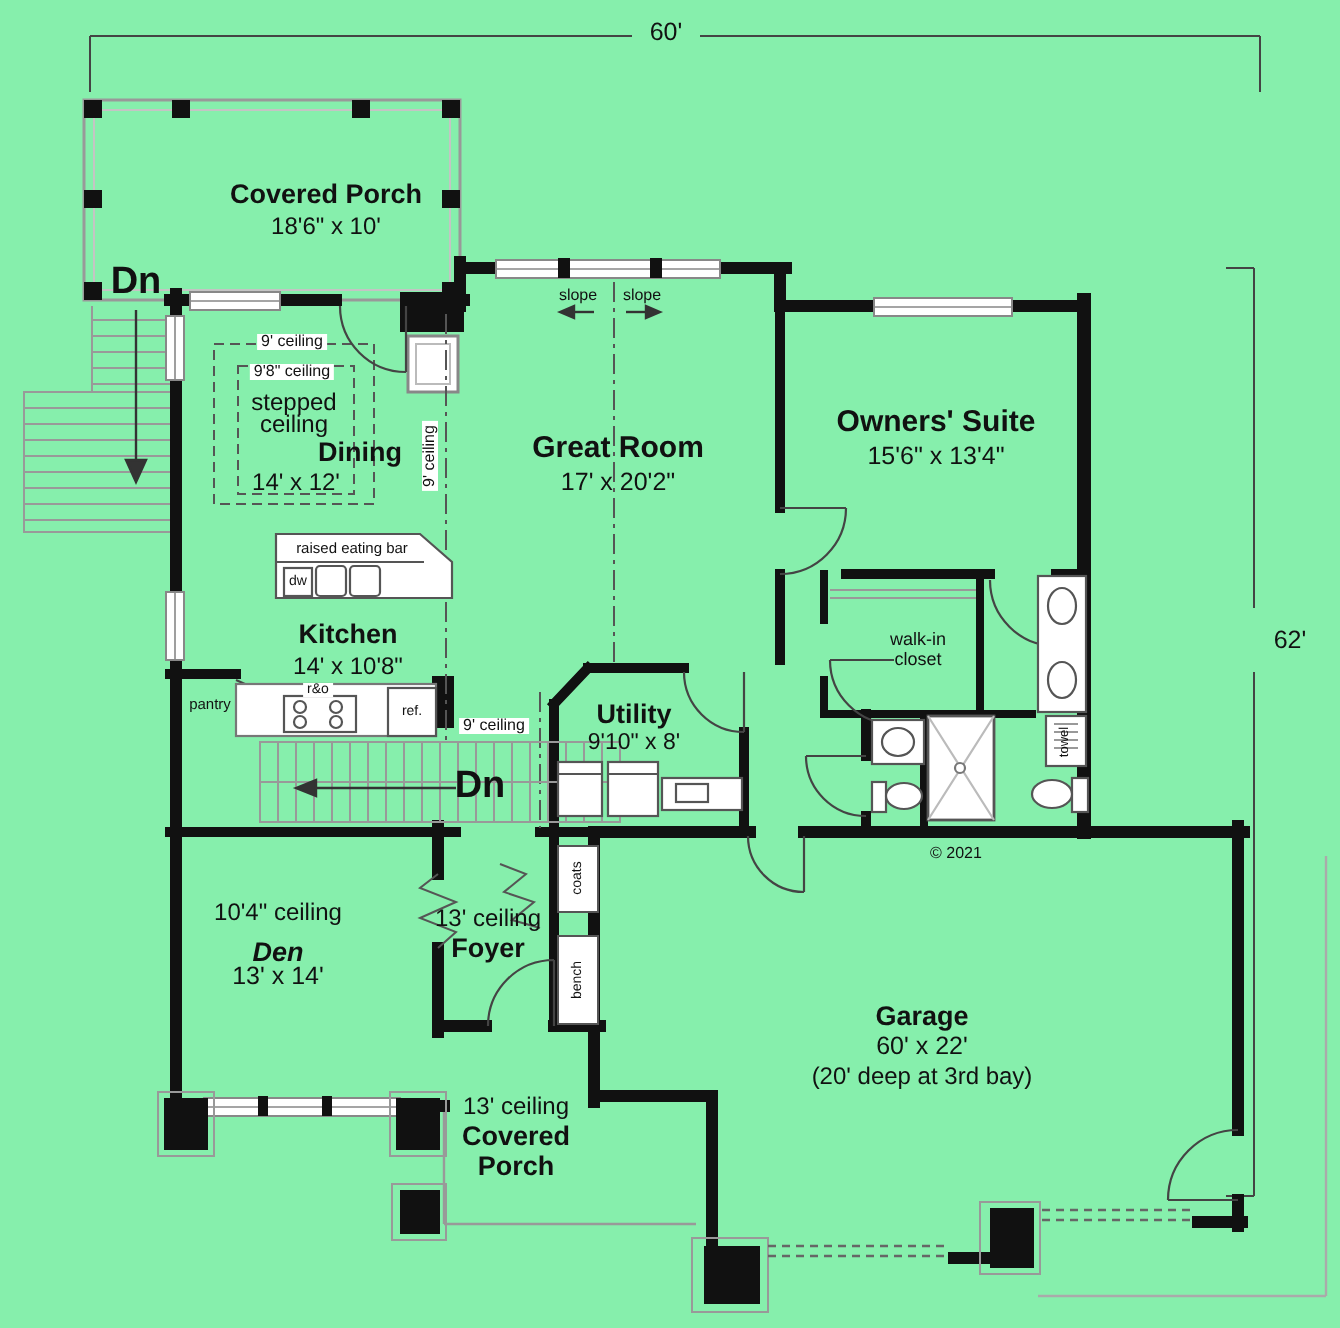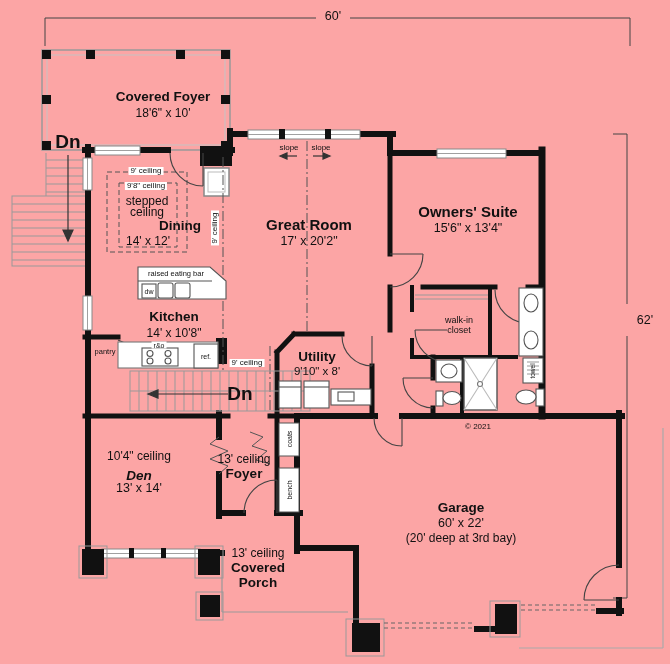--- a/index.html
+++ b/index.html
@@ -1,16 +1,16 @@
 <!DOCTYPE html>
 <html><head>
 <meta charset="utf-8">
 <style>
   html,body{margin:0;padding:0;background:#fff;}
-  #plan{position:relative;width:670px;height:664px;background:#fca5a5;overflow:hidden;
+  #plan{position:relative;width:670px;height:664px;background:#86efac;overflow:hidden;
         font-family:"Liberation Sans",sans-serif;color:#111;}
   #plan svg{position:absolute;left:0;top:0;}
   .lbl{position:absolute;transform:translate(-50%,-50%);white-space:nowrap;text-align:center;
        color:#111;line-height:1;}
   .vert{transform:translate(-50%,-50%) rotate(-90deg);}
   .bg{background:#fff;padding:0 2px;}
   .n15{font-size:15px;font-weight:bold;}
   .n13{font-size:13.5px;font-weight:bold;}
   .d13{font-size:12.5px;}
   .d12{font-size:12px;}
@@ -231,21 +231,21 @@
 
   <g stroke="#555" stroke-width="1" fill="#fff">
     <rect x="279" y="423" width="20" height="33"></rect>
     <rect x="279" y="468" width="20" height="44"></rect>
   </g>
 </svg>
 
   <div class="lbl dim" style="left:333px;top:16px;">60'</div>
   <div class="lbl dim" style="left:645px;top:320px;">62'</div>
 
-  <div class="lbl n13" style="left:163px;top:97px;">Covered Foyer</div>
+  <div class="lbl n13" style="left:163px;top:97px;">Covered Porch</div>
   <div class="lbl d12" style="left:163px;top:113px;">18'6" x 10'</div>
   <div class="lbl dn" style="left:68px;top:141px;">Dn</div>
 
   <div class="lbl t8 bg" style="left:146px;top:171px;">9' ceiling</div>
   <div class="lbl t8 bg" style="left:146px;top:186px;">9'8" ceiling</div>
   <div class="lbl s10" style="left:147px;top:201px;">stepped</div>
   <div class="lbl s10" style="left:147px;top:212px;">ceiling</div>
   <div class="lbl n13" style="left:148px;top:226px;margin-left:32px;">Dining</div>
   <div class="lbl d12" style="left:148px;top:241px;">14' x 12'</div>
 

